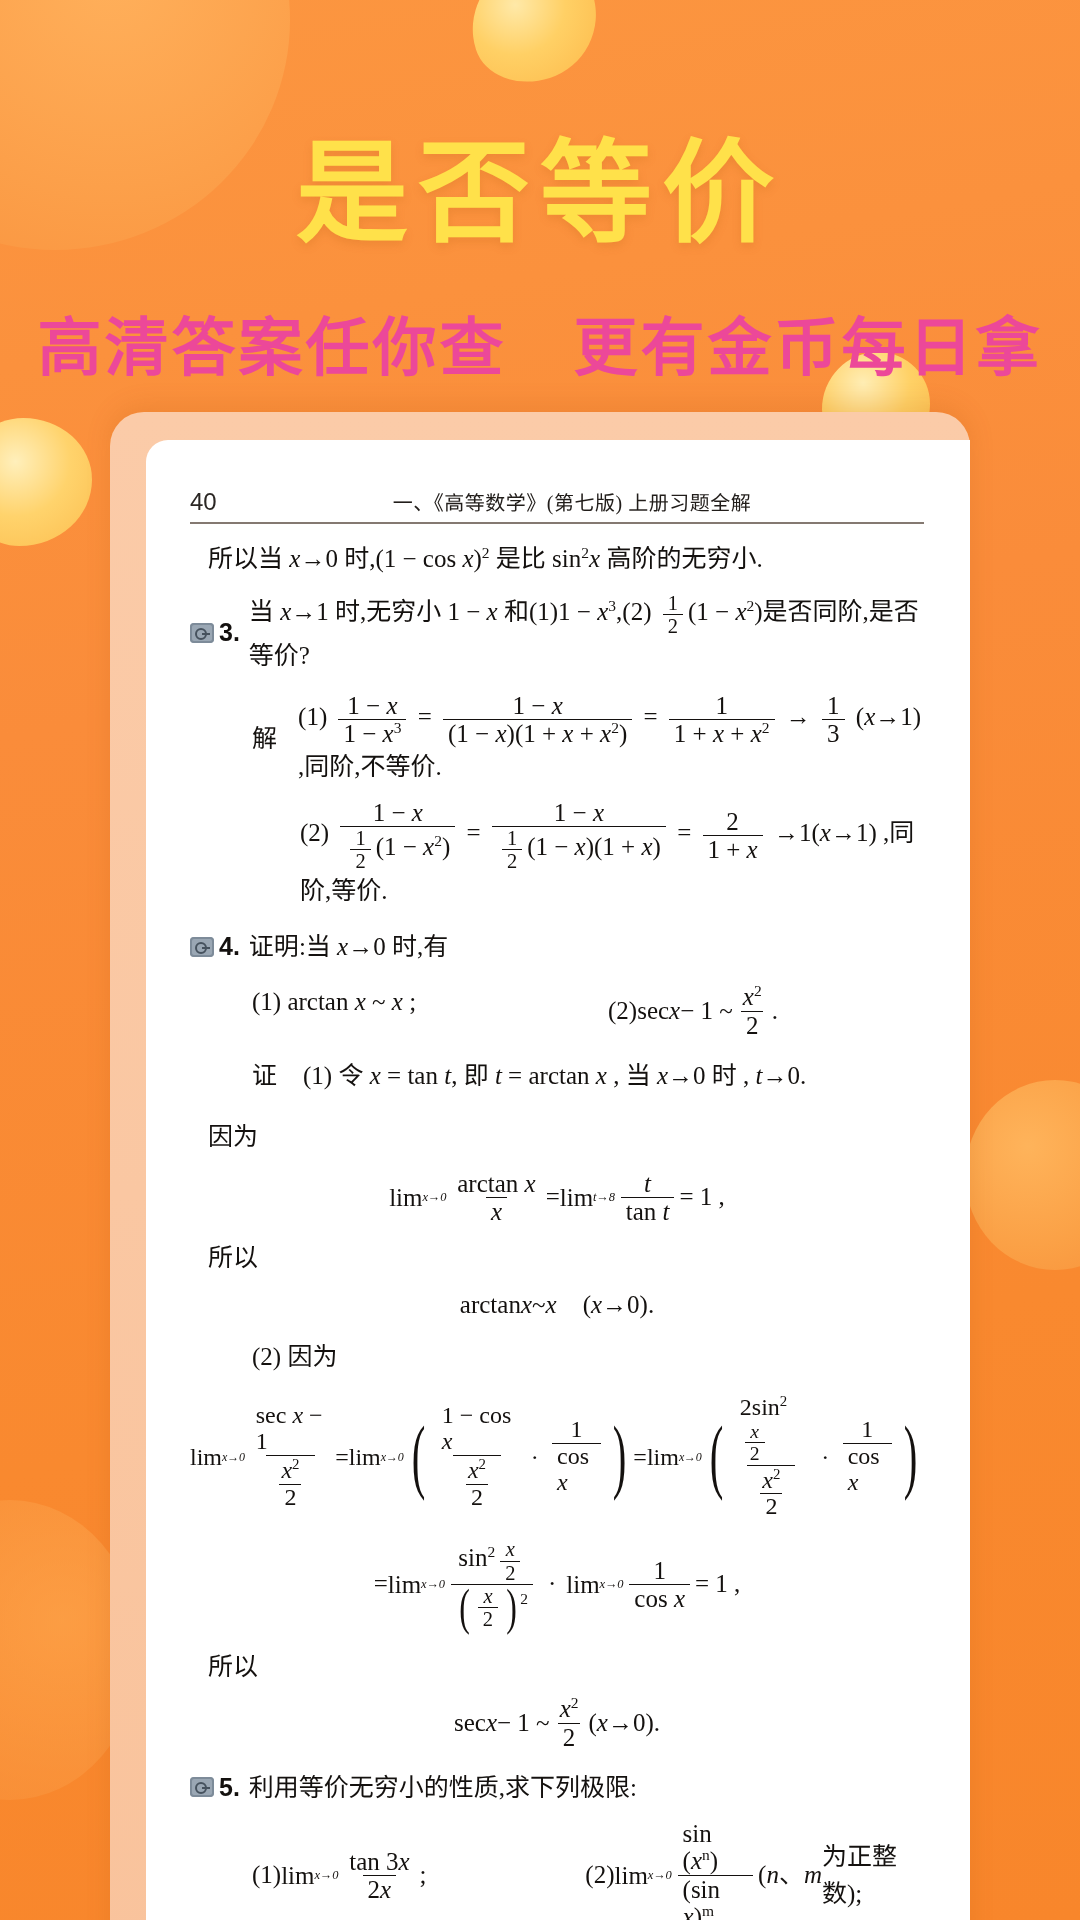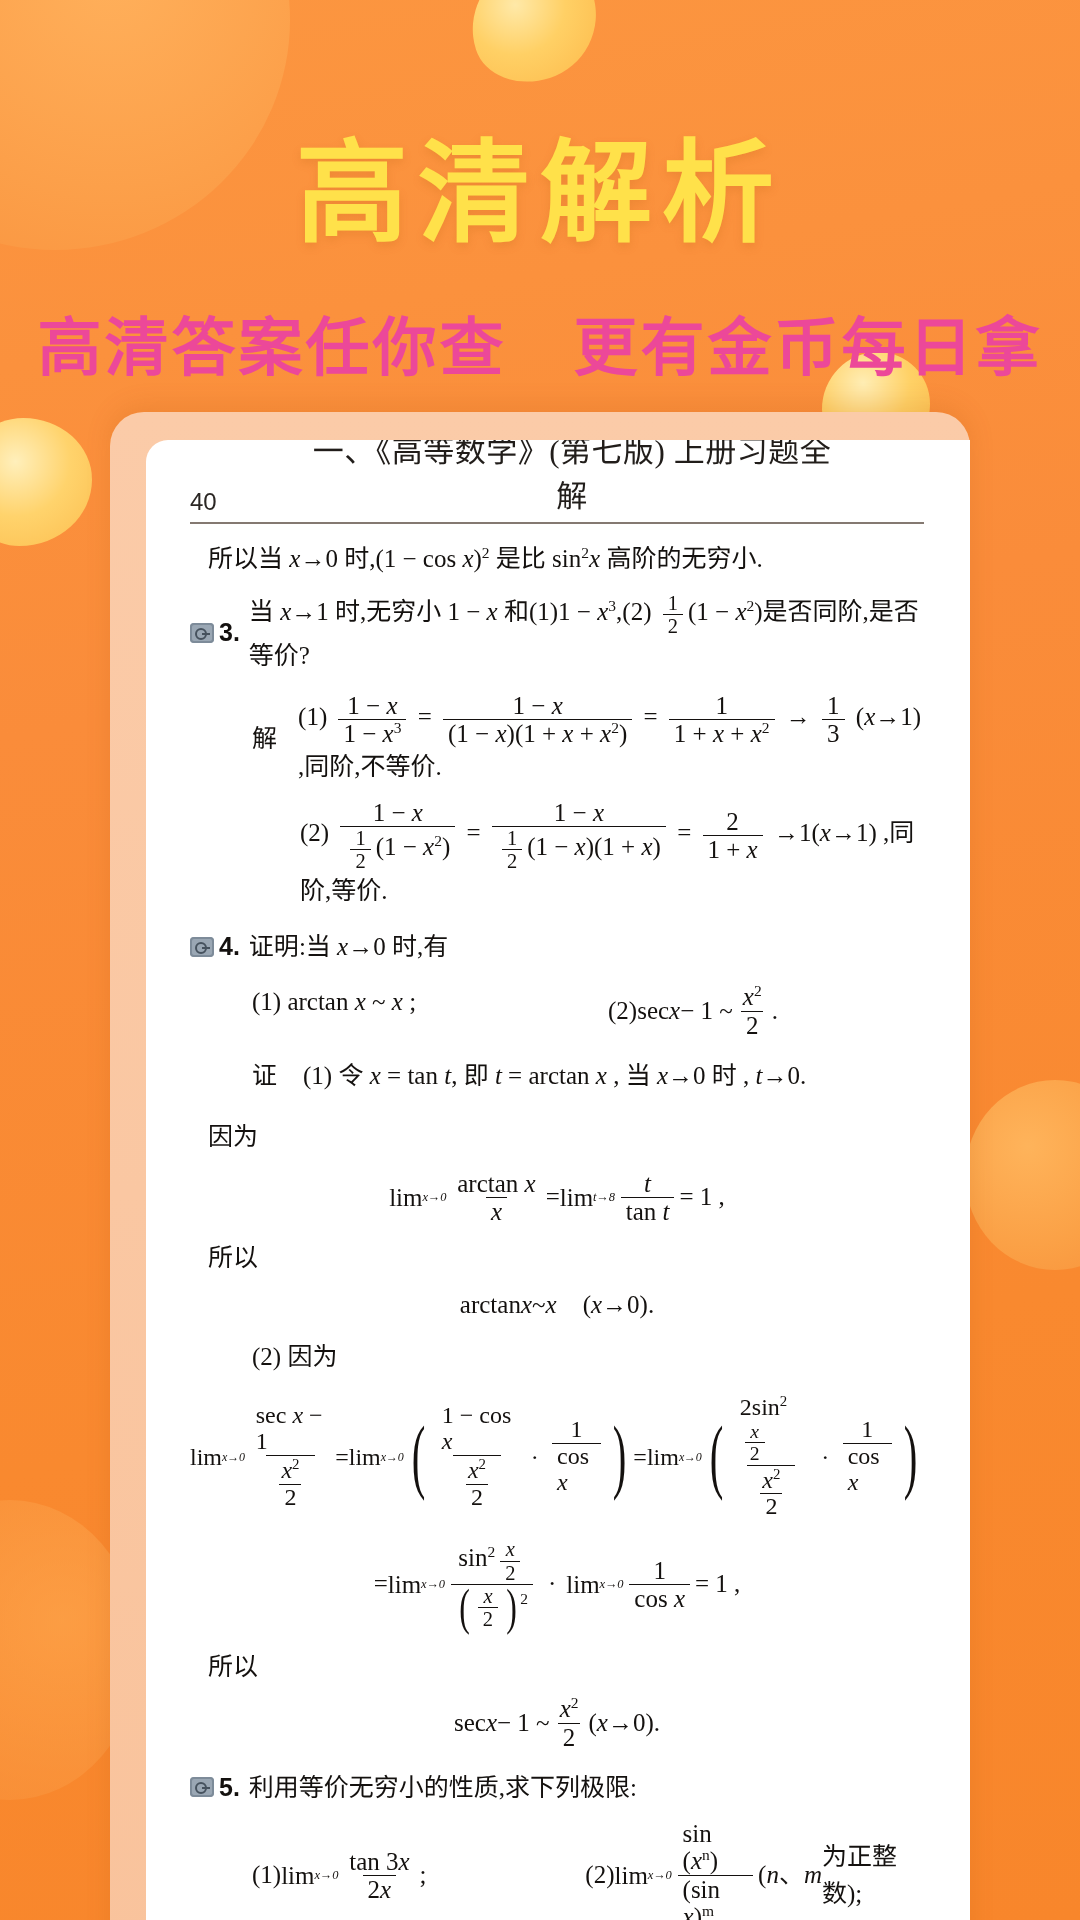--- a/index.html
+++ b/index.html
@@ -93,21 +93,21 @@
     color: #14110f;
   }
 
   
   .pg-head { display: flex; align-items: flex-end; height: 40px; }
   .pg-num {
     font-family: "Liberation Sans", "DejaVu Sans", sans-serif;
     font-size: 24px; color: #2b2724; width: 120px;
   }
   .pg-title {
-    flex: 1; text-align: center; font-size: 31px; letter-spacing: .5px;
+    flex: 1; text-align: center; font-size: 20px; letter-spacing: .5px;
     color: #211d1a; padding-right: 90px;
   }
   .rule { height: 2px; background: #6e6258; margin: 6px 0 16px 0; opacity: .85; }
 
   
   .txt { font-size: 25px; line-height: 1.5; color: #14110f; }
   .row { display: flex; align-items: center; flex-wrap: nowrap; }
   .indent1 { padding-left: 18px; }
   .indent2 { padding-left: 62px; }
   .center { justify-content: center; }
@@ -169,21 +169,21 @@
 <body>
 
 <div class="blob blob-a"></div>
 <div class="blob blob-b"></div>
 <div class="blob blob-c"></div>
 <div class="blob blob-d"></div>
 <div class="blob blob-e"></div>
 <div class="blob blob-f"></div>
 
 <div class="hero">
-  <div class="hero-title">高清解析</div>
+  <div class="hero-title">是否等价</div>
   <div class="hero-sub">高清答案任你查　更有金币每日拿</div>
 </div>
 
 <div class="card">
  <div class="page">
 
   <div class="pg-head">
     <div class="pg-num">40</div>
     <div class="pg-title">一、《高等数学》(第七版) 上册习题全解</div>
   </div>

